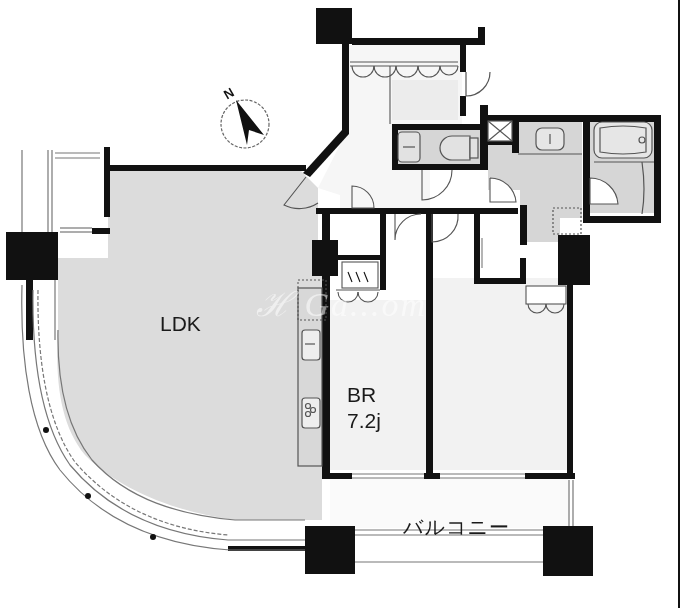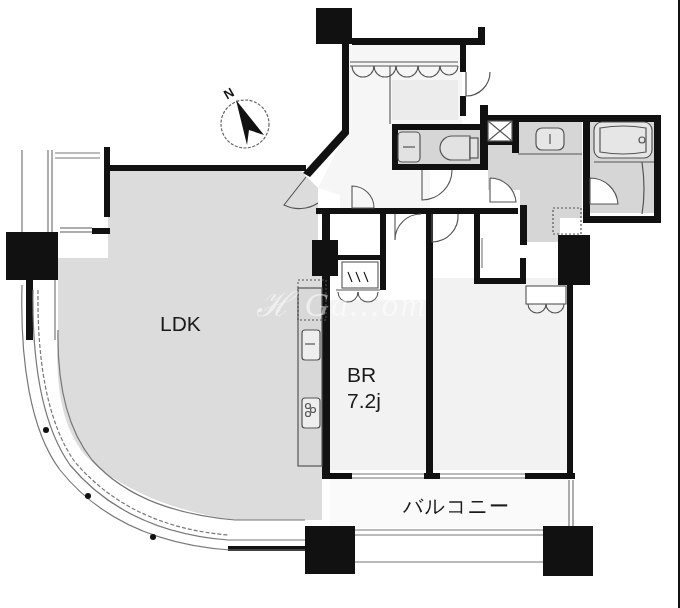--- a/index.html
+++ b/index.html
@@ -10,23 +10,23 @@
     position: absolute;
     font-family: "Liberation Sans", "DejaVu Sans", sans-serif;
     color: #1a1a1a;
     font-size: 21px;
     line-height: 26px;
     white-space: nowrap;
   }
   .label .line { display: block; }
   .lbl-ldk { left: 150px; top: 311px; text-align: right; }
   .lbl-ldk .line:first-child { padding-left: 0px; }
-  .lbl-br { left: 347px; top: 362px; }
+  .lbl-br { left: 347px; top: 382px; }
   .lbl-mbr { left: 462px; top: 362px; }
-  .lbl-balcony { left: 403px; top: 493px; font-size: 20px; letter-spacing: 1px; }
+  .lbl-balcony { left: 403px; top: 514px; font-size: 20px; letter-spacing: 1px; }
   .compass-n {
     position: absolute; left: 224px; top: 86px;
     font-family: "Liberation Sans", "DejaVu Sans", sans-serif;
     font-weight: bold; font-size: 13px; color: #111;
     transform: rotate(-30deg);
   }
   .watermark {
     position: absolute; left: 256px; top: 280px;
     font-family: "Liberation Serif", "DejaVu Serif", serif;
     font-size: 34px; color: rgba(255,255,255,0.55);

